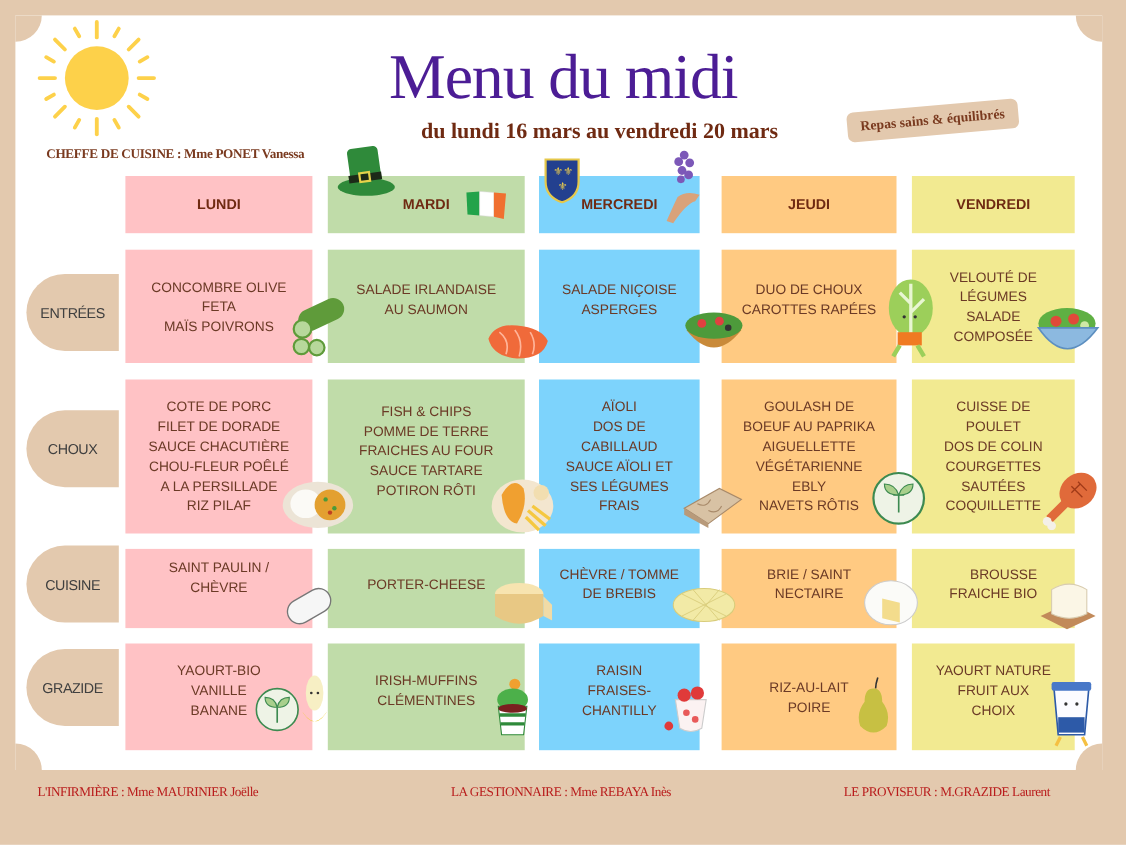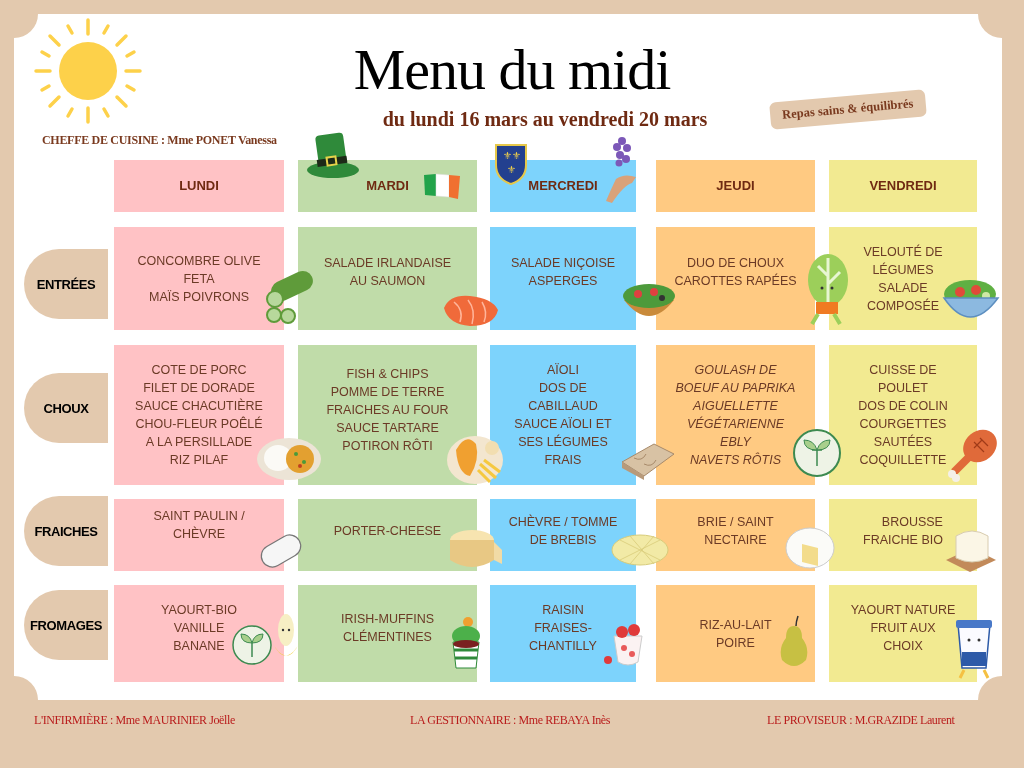--- a/index.html
+++ b/index.html
@@ -10,21 +10,21 @@
     background: #ffffff;
     border-radius: 0;
   }
   .corner { position: absolute; width: 24px; height: 24px; background: #e3c9ae; }
   .corner.tl { left: 14px; top: 14px; border-bottom-right-radius: 24px; }
   .corner.tr { right: 22px; top: 14px; border-bottom-left-radius: 24px; }
   .corner.bl { left: 14px; top: 676px; border-top-right-radius: 24px; }
   .corner.br { right: 22px; top: 676px; border-top-left-radius: 24px; }
 
   .title { position: absolute; left: 0; width: 1024px; top: 38px; text-align: center;
-    font-family: "Liberation Serif", serif; font-size: 58px; color: #000000; letter-spacing: -1px; line-height: 64px; }
+    font-family: "Liberation Serif", serif; font-size: 58px; color: #4c1d95; letter-spacing: -1px; line-height: 64px; }
   .subtitle { position: absolute; left: 0; width: 1090px; top: 108px; text-align: center;
     font-family: "Liberation Serif", serif; font-size: 20px; font-weight: bold; color: #6f2a12; }
   .chef { position: absolute; left: 42px; top: 133px; font-family: "Liberation Serif", serif;
     font-size: 12px; font-weight: bold; color: #7a3a1f; letter-spacing: -0.3px; }
   .badge { position: absolute; left: 770px; top: 96px; padding: 6px 12px; background: #e3c9ae;
     border-radius: 6px; transform: rotate(-5deg); font-family: "Liberation Serif", serif; font-weight: bold;
     font-size: 12.5px; color: #7a3a1f; }
 
   .sun { position: absolute; left: 32px; top: 18px; width: 112px; height: 112px; }
 
@@ -32,21 +32,21 @@
     color: #6b3a26; font-size: 12.5px; line-height: 18px; text-transform: uppercase; white-space: pre-line; }
   .hdr { font-weight: bold; font-size: 13px; color: #6f2a12; }
   .pink { background: #ffc2c5; }
   .green { background: #c0dca9; }
   .gray { background: #7dd3fc; }
   .orange { background: #ffca82; }
   .yellow { background: #f2ea91; }
 
   .rowlabel { position: absolute; left: 24px; width: 84px; background: #e3c9ae;
     border-radius: 42px 0 0 42px; display: flex; align-items: center; justify-content: center;
-    font-weight: bold; font-size: 13px; color: #000000; letter-spacing: -0.4px; }
+    font-weight: normal; font-size: 13px; color: #404040; letter-spacing: -0.4px; }
 
   .deco { position: absolute; pointer-events: none; }
 
   .footer { position: absolute; top: 713px; font-family: "Liberation Serif", serif; font-size: 12px;
     color: #b91c1c; letter-spacing: -0.4px; }
 </style>
 </head>
 <body>
 
 <div class="sheet"></div>
@@ -83,22 +83,22 @@
 <div class="badge">Repas sains &amp; équilibrés</div>
 
 <div class="cell hdr pink" style="left:114px;top:160px;width:170px;height:52px;">LUNDI</div>
 <div class="cell hdr green" style="left:298px;top:160px;width:179px;height:52px;">MARDI</div>
 <div class="cell hdr gray" style="left:490px;top:160px;width:146px;height:52px;">MERCREDI</div>
 <div class="cell hdr orange" style="left:656px;top:160px;width:159px;height:52px;">JEUDI</div>
 <div class="cell hdr yellow" style="left:829px;top:160px;width:148px;height:52px;">VENDREDI</div>
 
 <div class="rowlabel" style="top:249px;height:70px;">ENTRÉES</div>
 <div class="rowlabel" style="top:373px;height:70px;">CHOUX</div>
-<div class="rowlabel" style="top:496px;height:70px;">FRAICHES</div>
-<div class="rowlabel" style="top:590px;height:70px;">FROMAGES</div>
+<div class="rowlabel" style="top:496px;height:70px;">CUISINE</div>
+<div class="rowlabel" style="top:590px;height:70px;">GRAZIDE</div>
 
 <div class="cell pink" style="left:114px;top:227px;width:170px;height:103px;">CONCOMBRE OLIVE
 FETA
 MAÏS POIVRONS</div>
 <div class="cell green" style="left:298px;top:227px;width:179px;height:103px;padding-bottom:14px;">SALADE IRLANDAISE
 AU SAUMON</div>
 <div class="cell gray" style="left:490px;top:227px;width:146px;height:103px;padding-bottom:14px;">SALADE NIÇOISE
 ASPERGES</div>
 <div class="cell orange" style="left:656px;top:227px;width:159px;height:103px;padding-bottom:14px;">DUO DE CHOUX
 CAROTTES RAPÉES</div>
@@ -117,21 +117,21 @@
 POMME DE TERRE
 FRAICHES AU FOUR
 SAUCE TARTARE
 POTIRON RÔTI</div>
 <div class="cell gray" style="left:490px;top:345px;width:146px;height:140px;">AÏOLI
 DOS DE
 CABILLAUD
 SAUCE AÏOLI ET
 SES LÉGUMES
 FRAIS</div>
-<div class="cell orange" style="left:656px;top:345px;width:159px;height:140px;font-style:italic;">GOULASH DE
+<div class="cell orange" style="left:656px;top:345px;width:159px;height:140px;">GOULASH DE
 BOEUF AU PAPRIKA
 AIGUELLETTE
 VÉGÉTARIENNE
 EBLY
 NAVETS RÔTIS</div>
 <div class="cell yellow" style="left:829px;top:345px;width:148px;height:140px;">CUISSE DE
 POULET
 DOS DE COLIN
 COURGETTES
 SAUTÉES

